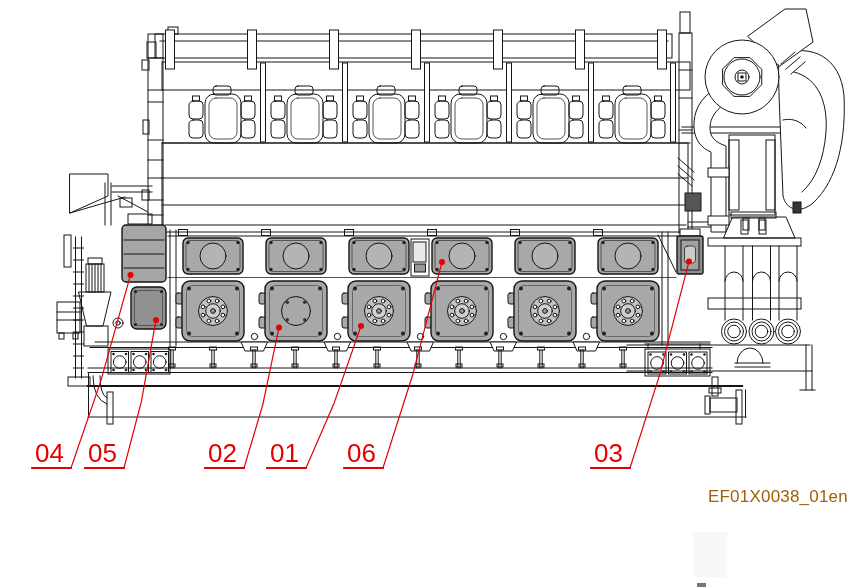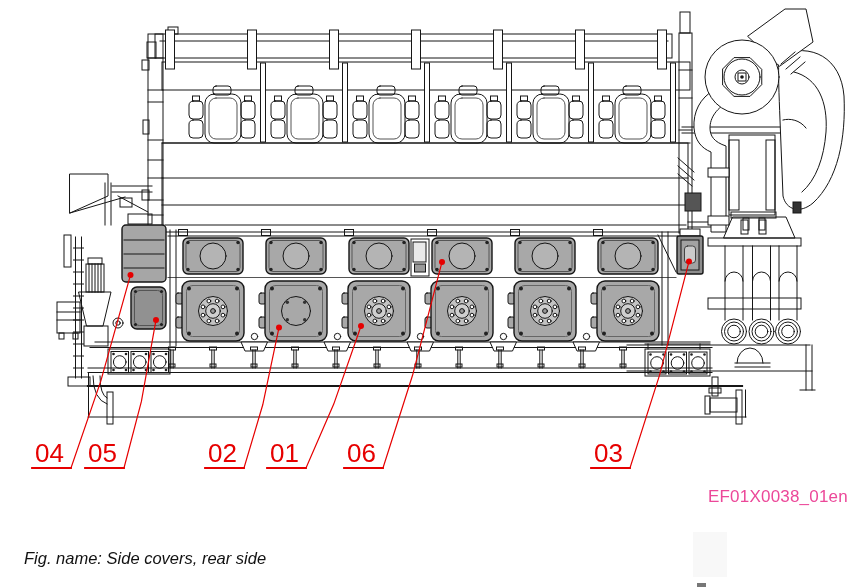--- a/index.html
+++ b/index.html
@@ -674,17 +674,16 @@
           <g>
             <polyline points="630,468 659.55,375.075 689,261.5" stroke="#e60000" stroke-width="1.2" fill="none"></polyline>
             <line x1="591" y1="468" x2="630" y2="468" stroke="#e60000" stroke-width="1.8"></line>
             <circle cx="689" cy="261.5" r="3" fill="#e60000" stroke="none"></circle>
             <text x="594" y="462" fill="#e60000" stroke="none" font-size="26px">03</text>
           </g>
         </g>
     </g>
   </svg>
 
-  <div class="doccode" style="color: #ec4899;">EF01X0038_01en</div>
-  <div class="caption">Fig. name: Side covers, rear side</div>
+  <div class="doccode" style="color: #a16207;">EF01X0038_01en</div>
   <div class="artifact"></div>
   <div class="speck"></div>
 </div>
 
 </body></html>

